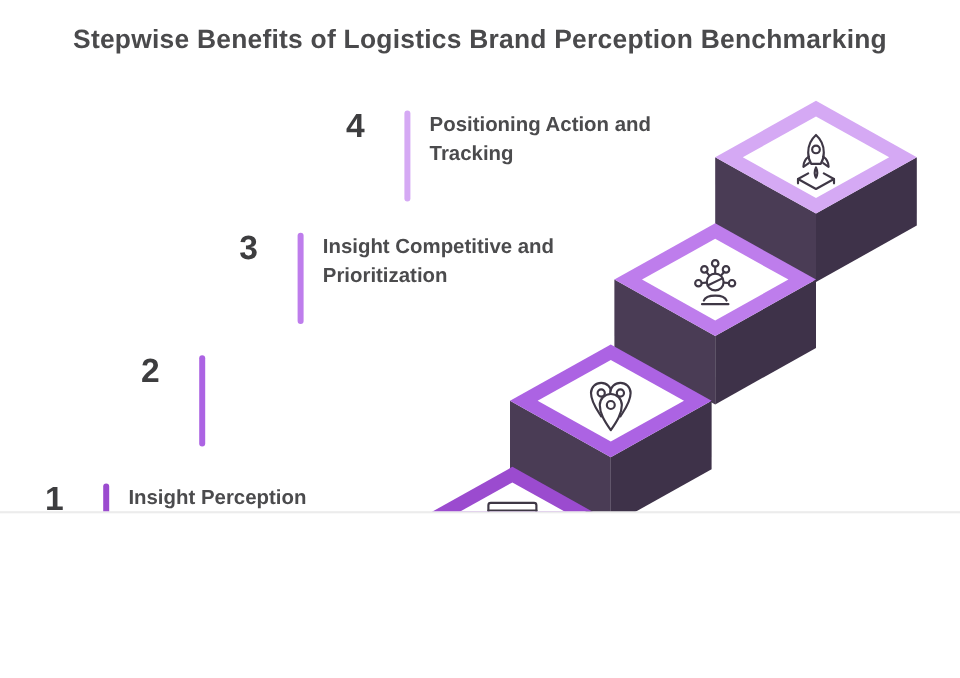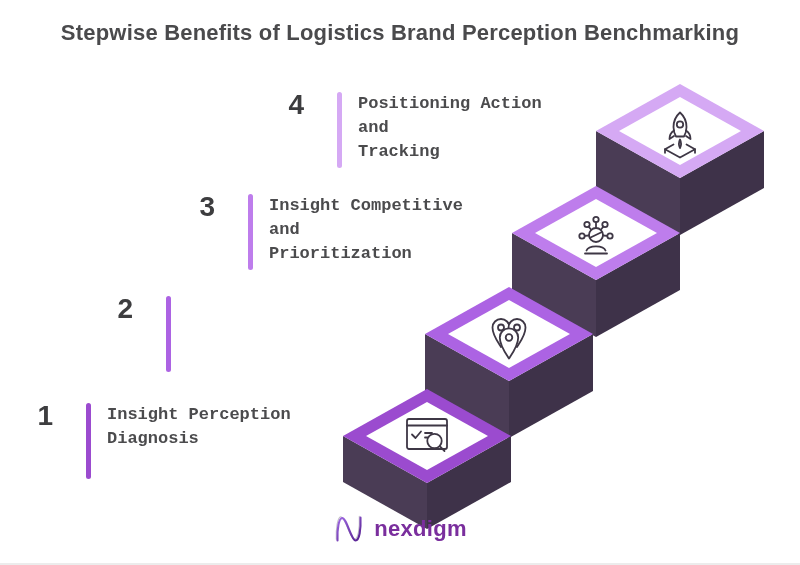--- a/index.html
+++ b/index.html
@@ -1,17 +1,17 @@
 <!DOCTYPE html>
 <html style="--title-text: #4A4A4C; --step-number: #3D3D3F; --step-label: #4B4B4D; --stair-front: #4A3C55; --stair-side: #3E3249; --stair-top: #FFFFFF; --icon-stroke: #3E3745; --logo-text: #7A2E9D; --logo-grad-start: #A06AE4; --logo-grad-end: #551F8F; --accent-0: #9B4BCF; --accent-1: #AC63E3; --accent-2: #BE7DEC; --accent-3: #D5A9F4;"><head>
 <meta charset="utf-8">
 <style>
   html,body{margin:0;padding:0;background:#fff;}
   .canvas{
-    position:relative;width:800px;height:565px;background:#ffffff;
+    position:relative;width:800px;height:428px;background:#ffffff;
     font-family:"Liberation Sans",sans-serif;overflow:hidden;
     border-bottom:2px solid #ECECEC;box-sizing:border-box;
   }
   .title{
     position:absolute;top:20px;left:0;right:0;margin:0;
     text-align:center;font-size:22px;font-weight:bold;
     color:var(--title-text);letter-spacing:.2px;
   }
   .step-row{position:absolute;display:flex;align-items:flex-start;}
   .row-1{left:11px;top:401px;}
@@ -20,21 +20,21 @@
   .row-4{left:262px;top:90px;}
   .step-number{
     width:42px;text-align:right;font-size:28px;font-weight:bold;
     color:var(--step-number);line-height:30px;
   }
   .step-bar{width:5px;height:76px;margin-left:33px;margin-top:2px;border-radius:2.5px;}
   .bar-0{background:var(--accent-0);} .bar-1{background:var(--accent-1);}
   .bar-2{background:var(--accent-2);} .bar-3{background:var(--accent-3);}
   .step-label{
     margin:0 0 0 16px;padding-top:2px;font-size:17px;font-weight:bold;
-    color:var(--step-label);line-height:24px;max-width:220px;white-space:pre-line;font-family:Liberation Mono, monospace;
+    color:var(--step-label);line-height:24px;max-width:220px;white-space:pre-line;
   }
   .stairs{position:absolute;left:0;top:0;}
   .face-l{fill:var(--stair-front);}
   .face-r{fill:var(--stair-side);}
   .diamond-inner{fill:var(--stair-top);}
   .icon{stroke:var(--icon-stroke);fill:none;stroke-width:1.8;stroke-linecap:round;stroke-linejoin:round;}
   .icon .solid{fill:var(--stair-top);}
   .logo-row{
     position:absolute;top:512px;left:0;right:0;
     display:flex;justify-content:center;align-items:center;gap:9px;

